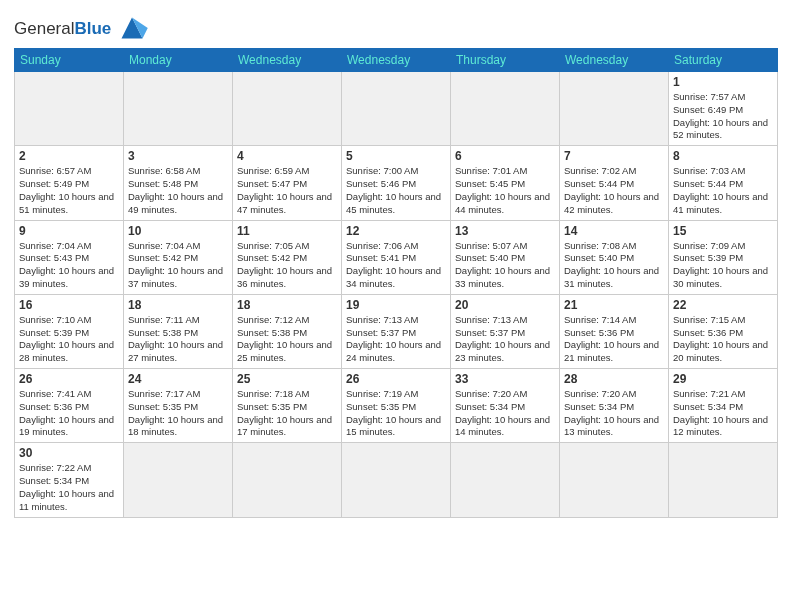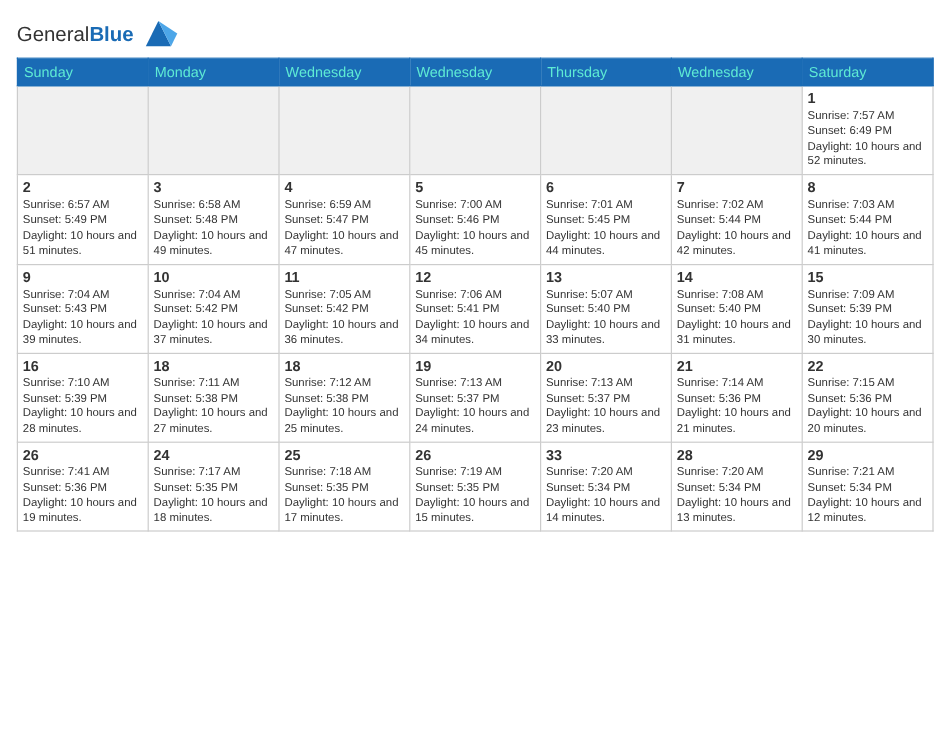--- a/index.html
+++ b/index.html
@@ -335,15 +335,30 @@
 and 13 minutes.</div>
           </td>
           <td>
             <span class="day-num">29</span>
             <div class="day-info">Sunrise: 7:21 AM
 Sunset: 5:34 PM
 Daylight: 10 hours
 and 12 minutes.</div>
           </td>
         </tr>
+        <tr class="last-row">
+          <td>
+            <span class="day-num">30</span>
+            <div class="day-info">Sunrise: 7:22 AM
+Sunset: 5:34 PM
+Daylight: 10 hours
+and 11 minutes.</div>
+          </td>
+          <td class="empty"></td>
+          <td class="empty"></td>
+          <td class="empty"></td>
+          <td class="empty"></td>
+          <td class="empty"></td>
+          <td class="empty"></td>
+        </tr>
       </tbody>
   </table>
 </div>
 
 </body></html>

